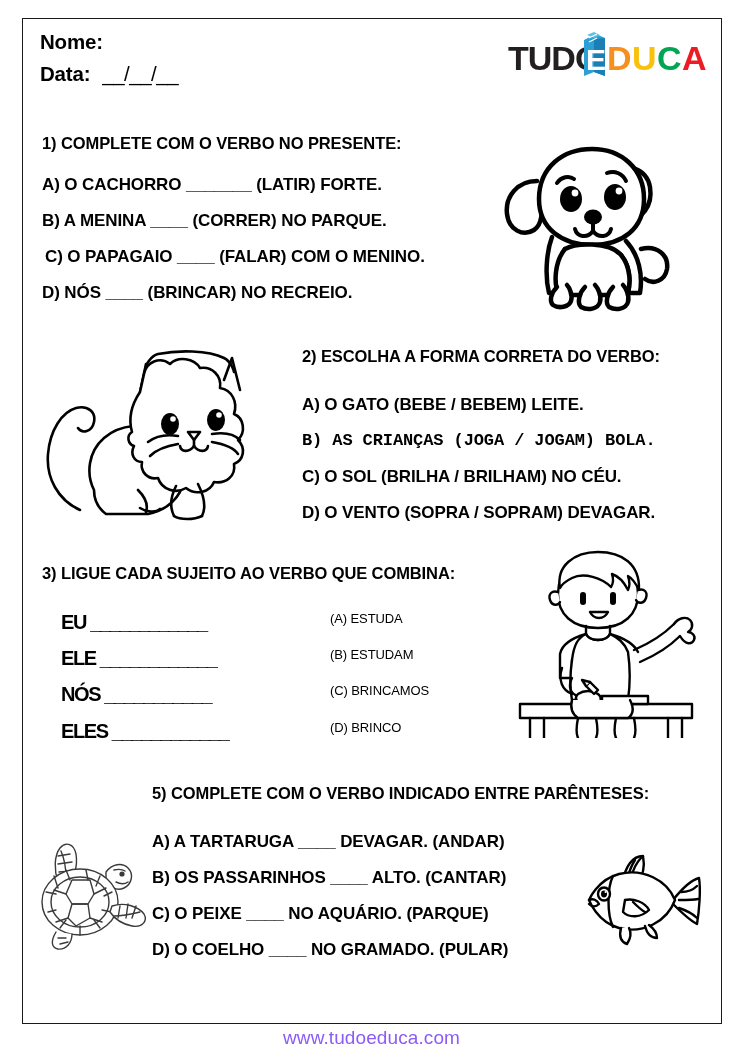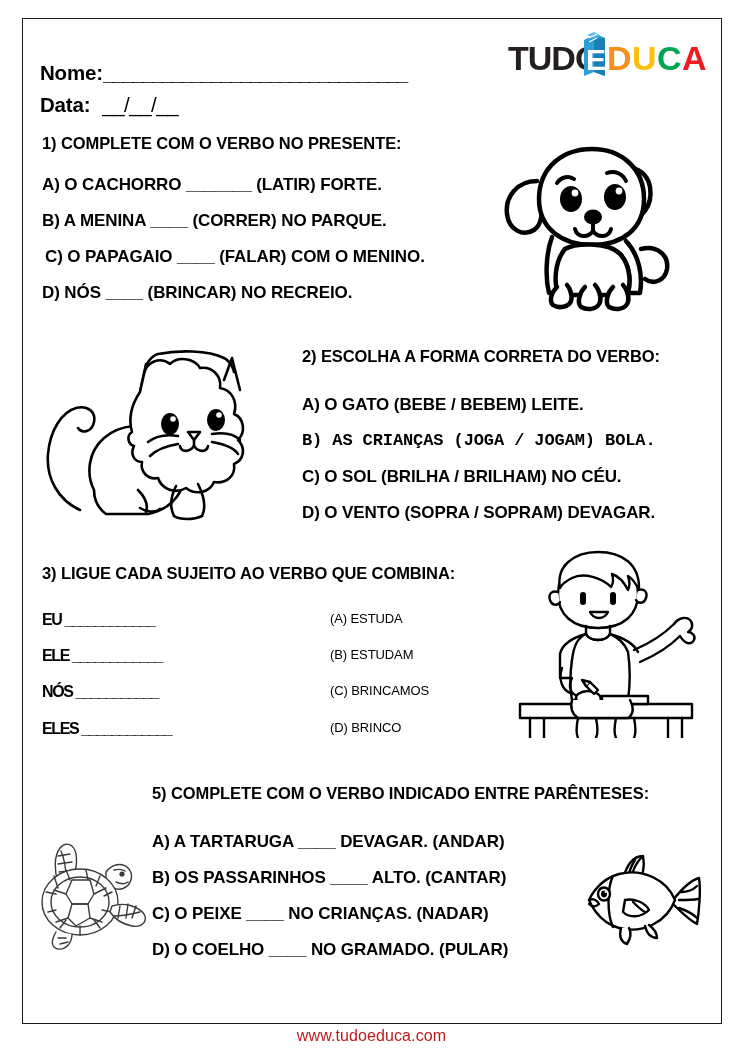--- a/index.html
+++ b/index.html
@@ -41,21 +41,20 @@
     display: flex;
     align-items: flex-end;
     width: 430px;
   }
   .field-label {
     font-size: 20.5px;
     font-weight: bold;
     letter-spacing: -0.2px;
     white-space: nowrap;
     line-height: 1;
-    margin-top: 31px;
   }
   .name-blank {
     flex: 1;
     font-size: 20.5px;
     font-weight: bold;
     letter-spacing: -1.6px;
     overflow: hidden;
     white-space: nowrap;
     line-height: 1;
   }
@@ -128,25 +127,26 @@
   #sec2-head { left: 302px; top: 348px; }
   #s2a { left: 302px; top: 396px; }
   #s2b { left: 302px; top: 432px; font-family: Liberation Mono, monospace; }
   #s2c { left: 302px; top: 468px; }
   #s2d { left: 302px; top: 504px; }
 
   
   #sec3-head { left: 42px; top: 565px; }
   .match-left {
     position: absolute;
-    font-size: 16px;
+    font-size: 20px;
     font-weight: bold;
     white-space: nowrap;
     line-height: 1;
     letter-spacing: -0.1px;
+    margin-left: 19px;
   }
   .match-right {
     position: absolute;
     font-size: 13px;
     font-weight: normal;
     white-space: nowrap;
     line-height: 1;
     letter-spacing: -0.1px;
   }
   .match-blank { letter-spacing: -1.4px; }
@@ -191,35 +191,34 @@
 
   
   .footer {
     position: absolute;
     left: 0;
     top: 1027px;
     width: 743px;
     text-align: center;
   }
   .footer-text {
-    font-size: 16px;
-    color: #b91c1c;
+    font-size: 19px;
+    color: #8b5cf6;
     letter-spacing: 0.1px;
   }
 </style>
 </head>
 <body>
 
 <div class="page-border"></div>
 
 <div class="header">
 
   <div class="name-row">
     <span class="field-label">Nome:</span>
-    <span class="name-blank">_______________________________</span>
   </div>
 
   <div class="data-row">
     <span class="field-label">Data:</span>
     <span class="data-blank">__/__/__</span>
   </div>
 
   <div class="logo">
     <svg viewBox="0 0 202 50" width="202" height="50" xmlns="http://www.w3.org/2000/svg">
 
@@ -381,21 +380,21 @@
     <path d="M90 170 C92 180 92 186 90 190"></path>
     <path d="M110 170 C108 180 108 186 110 190"></path>
     <path d="M128 170 C130 180 130 186 128 190"></path>
     <path d="M66 152 C64 160 66 166 72 170 L122 170 C128 166 128 160 124 152" fill="#fff"></path>
   </svg>
 </div>
 
 <div class="q-head" id="sec4-head">5) COMPLETE COM O VERBO INDICADO ENTRE PARÊNTESES:</div>
 <div class="q-item" id="s4a">A) A TARTARUGA ____ DEVAGAR. (ANDAR)</div>
 <div class="q-item" id="s4b">B) OS PASSARINHOS ____ ALTO. (CANTAR)</div>
-<div class="q-item" id="s4c">C) O PEIXE ____ NO CRIANÇAS. (NADAR)</div>
+<div class="q-item" id="s4c">C) O PEIXE ____ NO AQUÁRIO. (PARQUE)</div>
 <div class="q-item" id="s4d">D) O COELHO ____ NO GRAMADO. (PULAR)</div>
 
 <div class="turtle-art">
   <svg viewBox="0 0 122 112" width="122" height="112" xmlns="http://www.w3.org/2000/svg" fill="none" stroke="#3a3a3a" stroke-width="1.4" stroke-linecap="round" stroke-linejoin="round">
 
     <path d="M30 44 C26 32 26 18 32 10 C38 3 46 6 48 16 C50 28 46 40 40 48 Z" fill="#fff"></path>
     <path d="M33 13 C36 20 38 30 38 40"></path>
     <path d="M30 18 L42 16 M30 26 L44 24 M31 34 L44 33"></path>
 
     <path d="M78 34 C84 26 94 24 100 30 C106 36 104 46 96 50 C88 54 80 48 78 40 Z" fill="#fff"></path>

